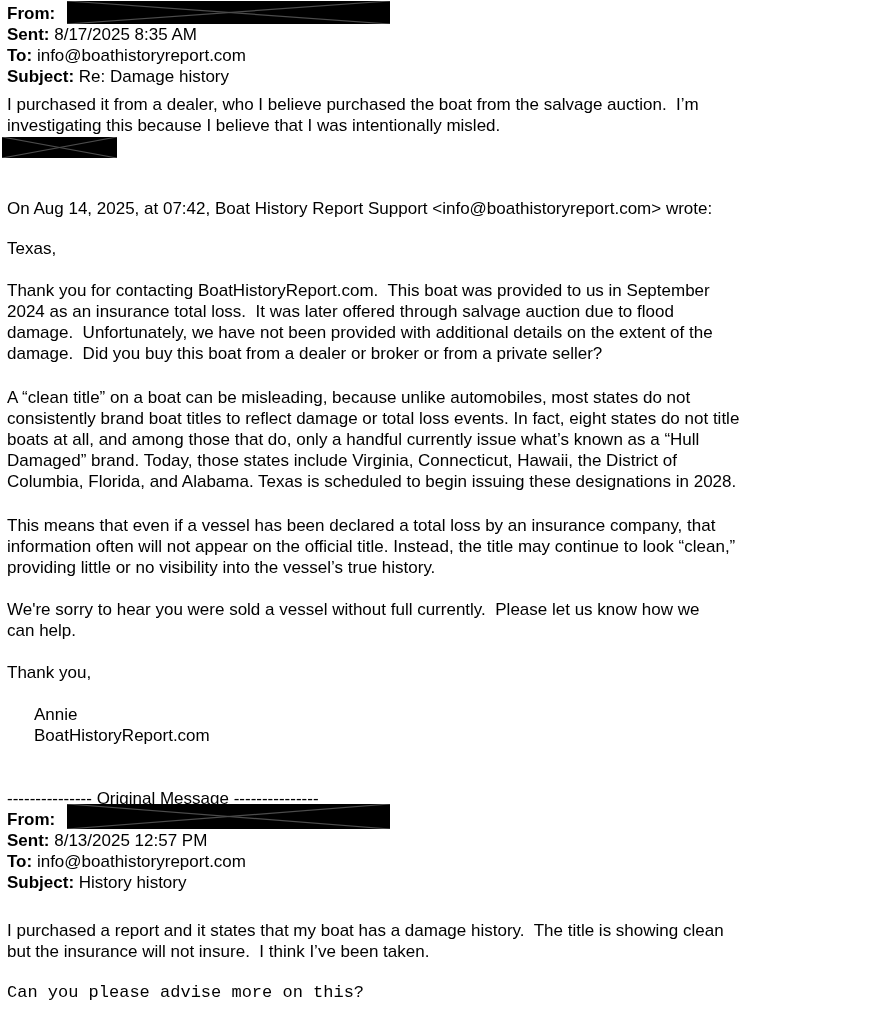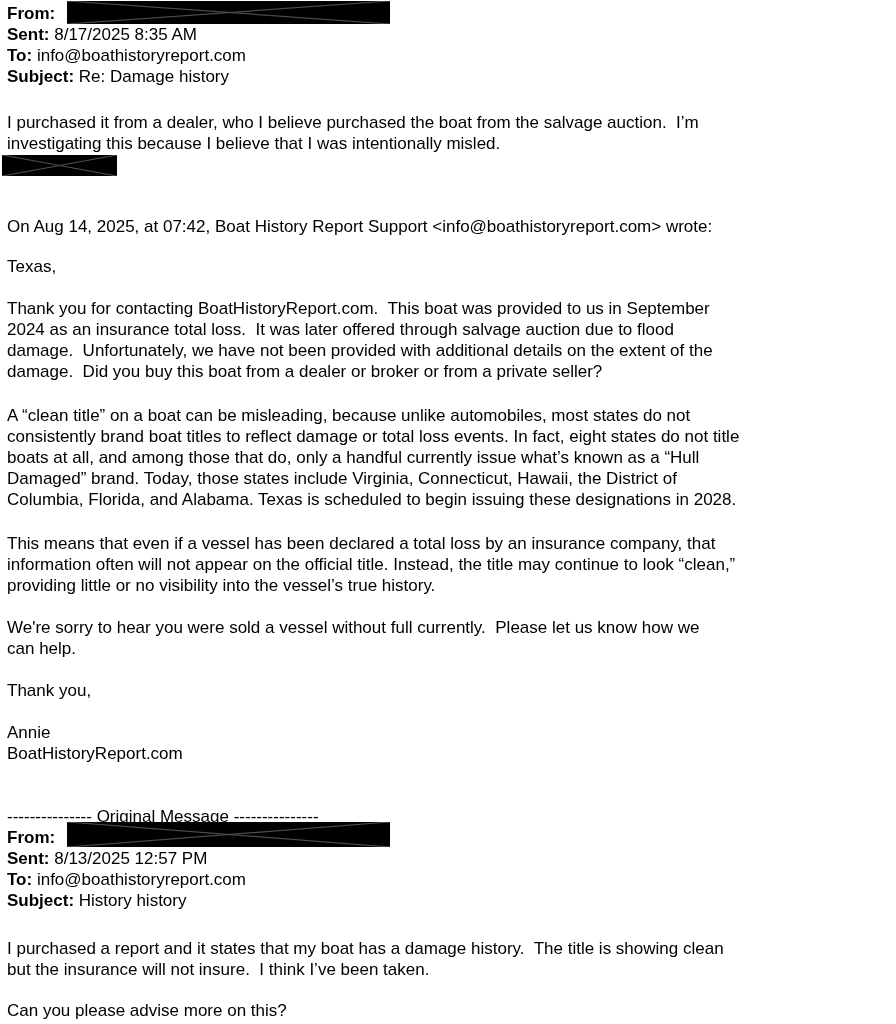--- a/index.html
+++ b/index.html
@@ -13,37 +13,37 @@
     font-family: "Liberation Sans", "DejaVu Sans", sans-serif;
     font-size: 17px;
     line-height: 21px;
     padding: 3px 4px 0 7px;
     overflow: hidden;
   }
   section { margin: 0; padding: 0; }
   .b { font-weight: bold; }
   .hline { position: relative; height: 21px; white-space: nowrap; }
   .para { margin: 0; white-space: pre-wrap; }
-  .sigblock div { height: 21px; }
+  .sigblock div { height: 21px; margin-left: 27px; }
 
   
   .redact { background: #000000; position: relative; }
   .redact svg { position: absolute; left: 0; top: 0; width: 100%; height: 100%; display: block; }
   .x-line { stroke: #4c4c4c; stroke-width: 1.2; }
   .redact-inline { position: absolute; display: block; }
   #from-redact-reply { left: 60px; top: -2px; width: 323px; height: 23px; }
   #from-redact-orig  { left: 60px; top: -5px; width: 323px; height: 25px; }
   .sig-redact { width: 115px; height: 21px; margin-left: -5px; margin-top: 1px; }
 
   
   .mt19 { margin-top: 19px; }
-  .mt20 { margin-top: 20px; }
+  .mt20 { margin-top: 20px; font-family: Liberation Mono, monospace; }
   .mt21 { margin-top: 21px; }
   .mt23 { margin-top: 23px; }
-  .mt25 { margin-top: 25px; }
+  .mt25 { margin-top: 7px; }
   .mt27 { margin-top: 27px; }
   .mt30 { margin-top: 40px; }
   .mt42 { margin-top: 42px; }
 </style>
 </head>
 <body>
 
 <div>
 
   <section>

